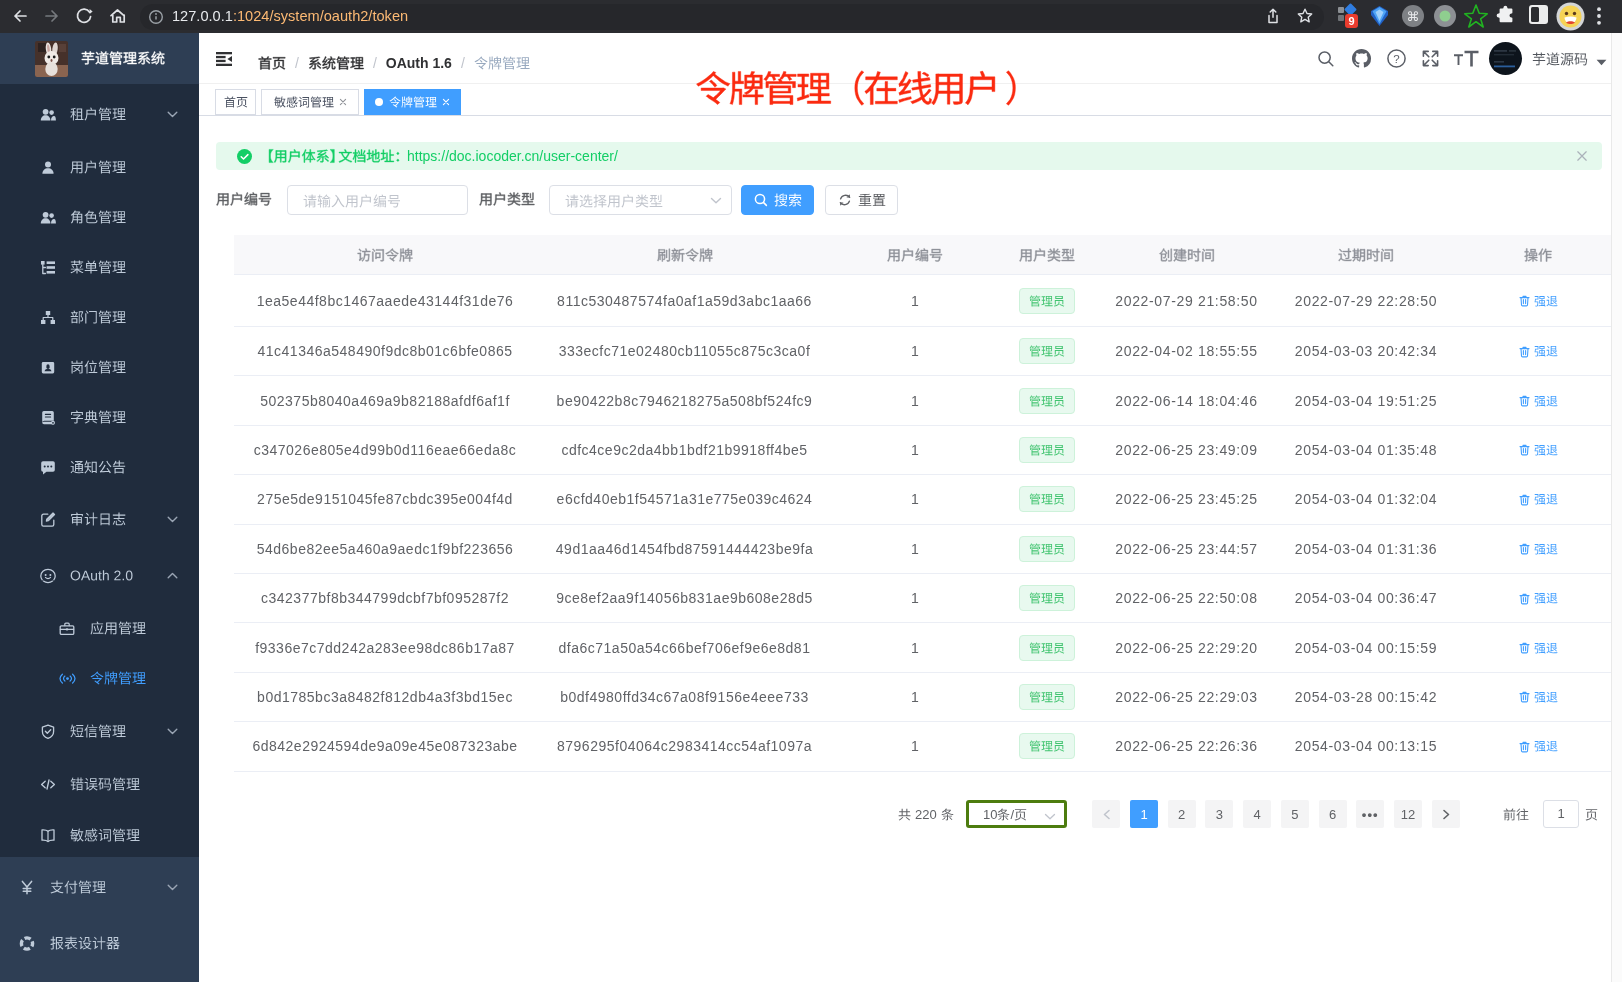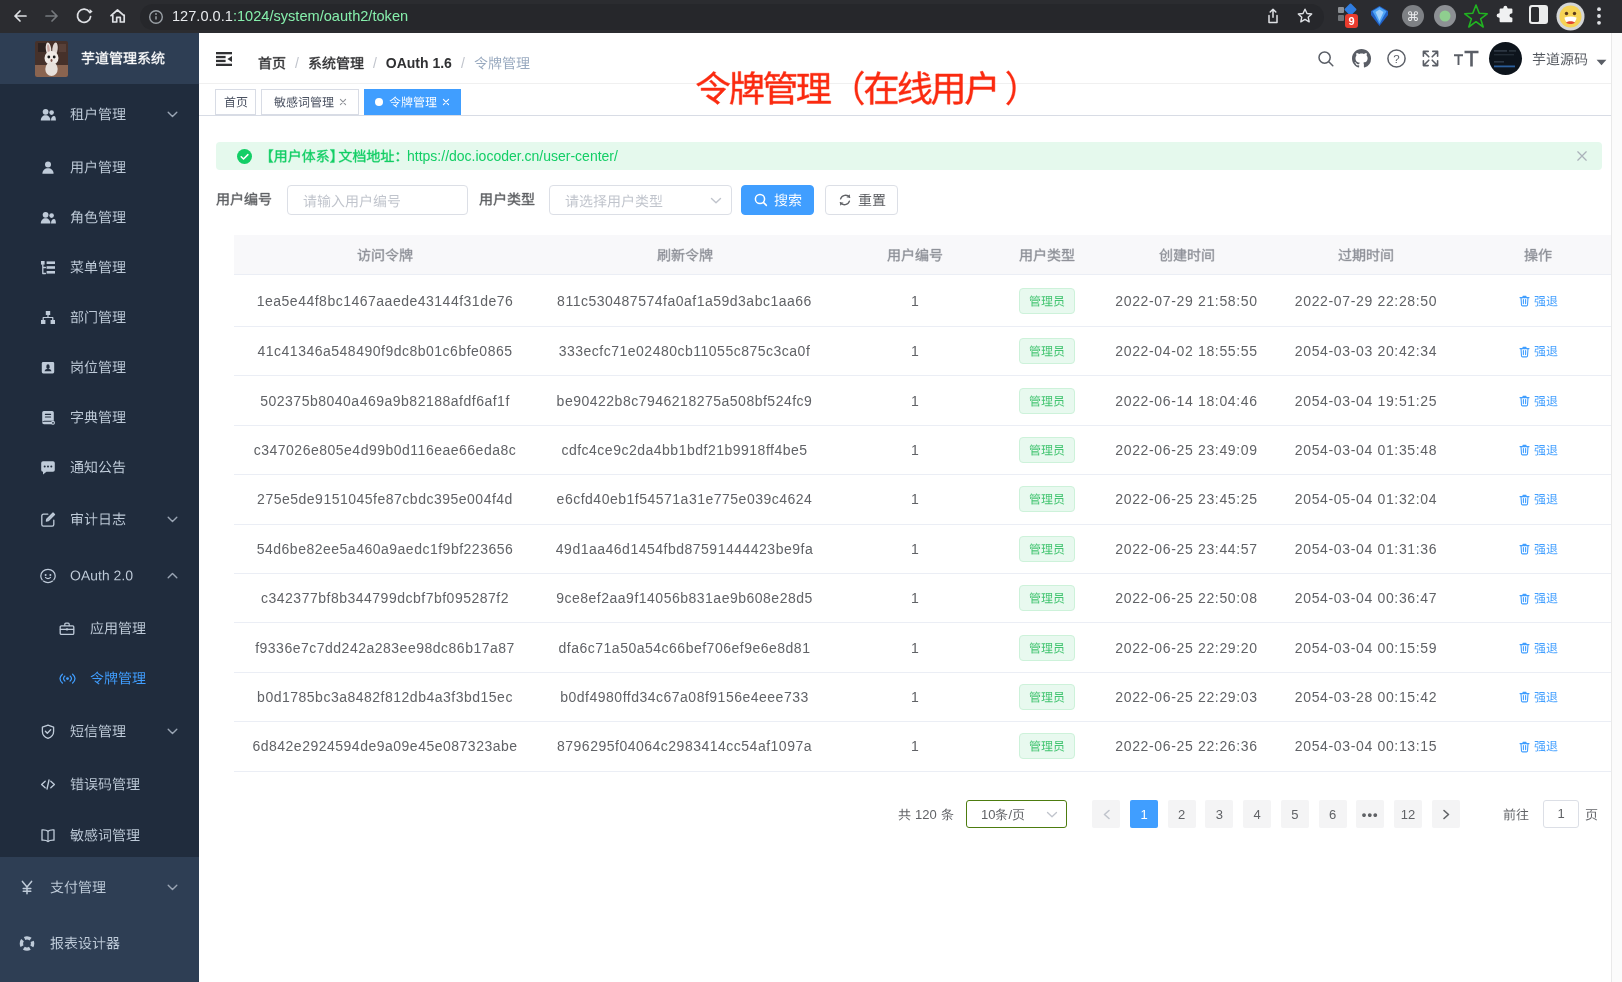--- a/index.html
+++ b/index.html
@@ -22,21 +22,21 @@
 .inp{position:absolute;top:0;height:30px;border:1px solid #dcdfe6;border-radius:4px;background:#fff}
 .inp>span{position:absolute;left:15px;top:8px}
 .btn{position:absolute;top:0;height:30px;border:1px solid #dcdfe6;border-radius:4px;background:#fff;display:flex;align-items:center;justify-content:center}
 .btn.bp{background:#409eff;border-color:#409eff}
 .thr{display:flex;background:#f8f8fa;border-bottom:1px solid #ebeef5;align-items:center}
 .tr{display:flex;background:#fff;border-bottom:1px solid #ebeef5;align-items:center}
 .td{display:flex;align-items:center;justify-content:center}
 .tok{font-size:14px;color:#606266}
 .tag{display:flex;align-items:center;justify-content:center;width:56px;height:26px;background:#e8f9ef;border:1px solid #cdf2da;border-radius:4px}
 .lnk{display:flex;align-items:center}
-.psel{position:absolute;left:767px;top:0;width:101px;height:28px;border:1px solid #4d7c0f;border-radius:3px;display:flex;align-items:center;justify-content:flex-start;padding-left:14px;background:#fff}
+.psel{position:absolute;left:767px;top:0;width:101px;height:28px;border:3px solid #4d7c0f;border-radius:3px;display:flex;align-items:center;justify-content:flex-start;padding-left:14px;background:#fff}
 .pb{position:absolute;top:0;height:28px;background:#f4f4f5;border-radius:2px;display:flex;align-items:center;justify-content:center;color:#606266}
 .pb.act{background:#409eff;color:#fff}
 .pinp{position:absolute;left:1344px;top:0;width:36px;height:28px;border:1px solid #dcdfe6;border-radius:3px;text-align:center;line-height:26px;font-size:13px;color:#606266;background:#fff}
 </style></head><body>
 <svg style="position:absolute;width:0;height:0" aria-hidden="true">
     <defs>
       <path id="g0" d="M6 74L94 74L94 67L6 67ZM14 54L87 54L87 47L14 47ZM6 31L94 31L94 24L6 24ZM29 84L37 84L37 57L29 57ZM63 84L70 84L70 57L63 57ZM47 52L54 52L54 2Q54 -2 53 -4Q52 -5 49 -6Q47 -7 42 -7Q37 -8 30 -8Q30 -6 30 -5Q29 -4 29 -2Q28 -1 28 0Q31 0 35 0Q38 0 41 0Q43 0 44 0Q46 0 46 0Q47 1 47 2Z"></path>
       <path id="g1" d="M31 71L95 71L95 64L31 64ZM58 68L67 67Q66 64 64 60Q62 56 61 53L55 54Q56 57 57 61Q58 65 58 68ZM76 84L83 82Q81 78 78 74Q76 70 74 68L68 70Q69 72 71 74Q72 77 74 79Q75 82 76 84ZM41 82L48 84Q50 82 52 79Q54 76 55 73L48 70Q47 73 46 76Q44 79 41 82ZM26 48L26 9L19 9L19 41L5 41L5 48ZM6 76L12 80Q15 78 18 75Q21 72 23 69Q25 66 27 64L21 60Q19 62 17 65Q15 68 12 71Q9 74 6 76ZM23 11Q25 11 28 9Q30 8 34 5Q39 3 45 2Q52 1 60 1Q66 1 72 1Q79 1 85 2Q91 2 96 3Q96 2 95 0Q95 -1 95 -2Q94 -4 94 -5Q91 -5 87 -5Q83 -5 78 -5Q73 -5 68 -6Q63 -6 60 -6Q51 -6 44 -5Q38 -4 32 -1Q29 1 27 3Q24 5 23 5Q21 5 19 3Q16 2 14 -1Q11 -4 9 -7L4 -1Q9 4 14 8Q19 11 23 11ZM46 37L46 28L79 28L79 37ZM46 23L46 15L79 15L79 23ZM46 50L46 42L79 42L79 50ZM38 56L86 56L86 9L38 9Z"></path>
       <path id="g2" d="M27 1L80 1L80 -5L27 -5ZM10 56L92 56L92 39L84 39L84 50L17 50L17 39L10 39ZM26 44L79 44L79 24L26 24L26 29L72 29L72 38L26 38ZM27 17L85 17L85 -8L77 -8L77 11L27 11ZM21 44L29 44L29 -8L21 -8ZM44 62L51 64Q52 62 54 59Q55 56 55 54L48 53Q48 55 47 57Q45 60 44 62ZM17 76L48 76L48 70L17 70ZM58 76L94 76L94 70L58 70ZM17 84L24 83Q22 76 18 69Q15 63 11 58Q10 59 9 59Q8 60 7 61Q5 61 4 62Q8 66 12 72Q15 78 17 84ZM59 84L66 83Q65 77 62 71Q59 66 55 62Q55 62 54 63Q53 63 51 64Q50 65 49 65Q53 69 55 74Q58 79 59 84ZM25 72L31 74Q33 71 35 67Q37 64 37 61L31 59Q30 62 29 65Q27 69 25 72ZM68 71L73 74Q76 71 78 67Q81 64 82 62L75 59Q74 61 72 65Q70 68 68 71Z"></path>
       <path id="g3" d="M48 54L48 41L85 41L85 54ZM48 73L48 60L85 60L85 73ZM41 79L92 79L92 35L41 35ZM39 23L93 23L93 16L39 16ZM32 2L97 2L97 -5L32 -5ZM5 77L36 77L36 70L5 70ZM6 48L34 48L34 41L6 41ZM4 10Q8 11 13 13Q18 14 24 16Q29 18 35 20L37 13Q28 10 20 7Q12 5 5 2ZM17 74L24 74L24 12L17 11ZM63 76L69 76L69 38L70 38L70 -1L62 -1L62 38L63 38Z"></path>
@@ -162,21 +162,21 @@
         </svg>
       </div>
       <div class="pill"></div>
       <div class="cico" style="left:148px;top:8.5px">
         <svg width="16" height="16" viewBox="0 0 16 16" style="display:block;flex:none;overflow:visible;">
           <circle cx="8" cy="8" r="6.3" stroke="#9aa0a6" stroke-width="1.4" fill="none"></circle>
           <path d="M8 7.2v3.4" stroke="#9aa0a6" stroke-width="1.5"></path>
           <circle cx="8" cy="5" r=".9" fill="#9aa0a6"></circle>
         </svg>
       </div>
-      <div class="url"><span style="color:#e8eaed">127.0.0.1</span><span style="color:#86efac">:1024/system/oauth2/token</span></div>
+      <div class="url"><span style="color:#e8eaed">127.0.0.1</span><span style="color:#fdba74">:1024/system/oauth2/token</span></div>
       <div class="cico" style="left:1264px">
         <svg width="18" height="18" viewBox="0 0 18 18" style="display:block;flex:none;overflow:visible;">
           <path d="M5 8.5v7h8v-7M9 2.2v8M9 2.2L6.2 5M9 2.2L11.8 5" stroke="#dfe1e5" stroke-width="1.5" fill="none" stroke-linecap="round" stroke-linejoin="round"></path>
         </svg>
       </div>
       <div class="cico" style="left:1296px">
         <svg width="18" height="18" viewBox="0 0 18 18" style="display:block;flex:none;overflow:visible;">
           <path d="M9 2.2l2 4.3 4.7.5-3.5 3.2 1 4.6-4.2-2.4-4.2 2.4 1-4.6L2.3 7l4.7-.5z" stroke="#dfe1e5" stroke-width="1.4" fill="none" stroke-linecap="round" stroke-linejoin="round"></path>
         </svg>
       </div>
@@ -1149,21 +1149,21 @@
                   <use href="#g3" x="100"></use>
                   <use href="#g93" x="200"></use>
                 </g>
               </svg>
             </span>
           </div>
           <div style="width:179px" class="td">
             <span class="tok" style="letter-spacing:.65px">2022-06-25 23:45:25</span>
           </div>
           <div style="width:180px" class="td">
-            <span class="tok" style="letter-spacing:.65px">2054-05-04 01:32:04</span>
+            <span class="tok" style="letter-spacing:.65px">2054-03-04 01:32:04</span>
           </div>
           <div style="width:163px" class="td">
             <span class="lnk">
               <svg width="13" height="13" viewBox="0 0 13 13" style="display:block;flex:none;overflow:visible;margin-right:3px">
                 <path d="M2 3.6h9M5 3.6V2.4h3v1.2M3 3.6l.5 7.4a1 1 0 0 0 1 .9h4a1 1 0 0 0 1-.9l.5-7.4M5.4 5.6v4M7.6 5.6v4" stroke="#409eff" stroke-width="1.1" fill="none" stroke-linecap="round" stroke-linejoin="round"></path>
               </svg>
               <svg style="display:block;width:24.0px;height:12px;flex:none;overflow:visible;" viewBox="0 -88 200 100">
                 <g transform="scale(1,-1)" fill="#409eff">
                   <use href="#g94" x="0"></use>
                   <use href="#g95" x="100"></use>
@@ -1378,21 +1378,21 @@
           </div>
         </div>
       </div>
       <div style="position:absolute;left:0;top:683px;width:1406px;height:28px">
         <div style="position:absolute;left:699px;top:0;height:28px;display:flex;align-items:center">
           <svg style="display:block;width:13.0px;height:13px;flex:none;overflow:visible;" viewBox="0 -88 100 100">
             <g transform="scale(1,-1)" fill="#606266">
               <use href="#g96" x="0"></use>
             </g>
           </svg>
-          <span style="font-size:13px;color:#606266;margin:0 4px"> 120 </span>
+          <span style="font-size:13px;color:#606266;margin:0 4px"> 220 </span>
           <svg style="display:block;width:13.0px;height:13px;flex:none;overflow:visible;" viewBox="0 -88 100 100">
             <g transform="scale(1,-1)" fill="#606266">
               <use href="#g97" x="0"></use>
             </g>
           </svg>
         </div>
         <div class="psel">
           <span style="font-size:13px;color:#606266">10</span>
           <svg style="display:block;width:13.0px;height:13px;flex:none;overflow:visible;" viewBox="0 -88 100 100">
             <g transform="scale(1,-1)" fill="#606266">

